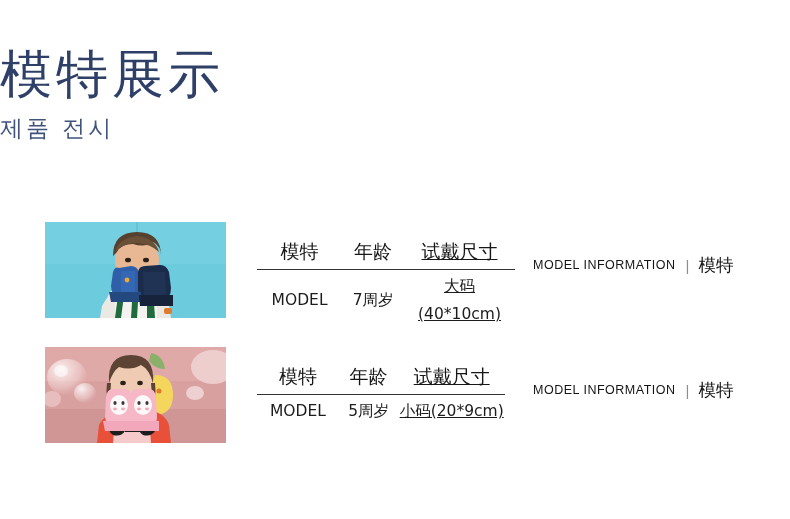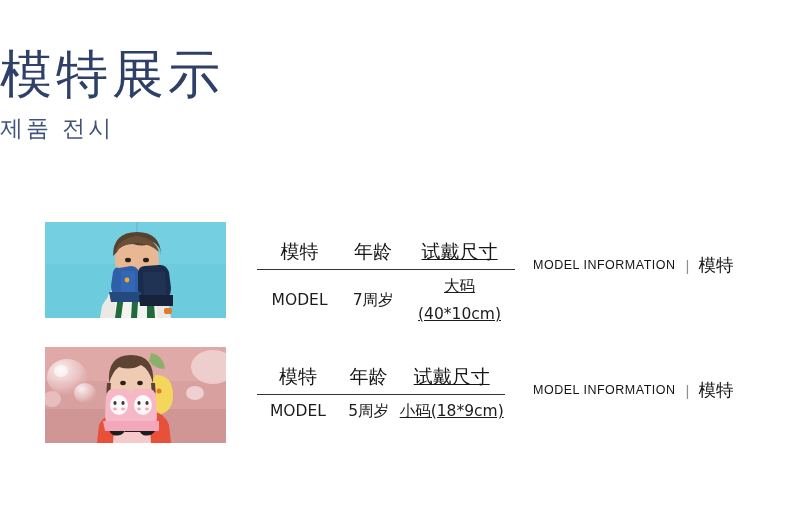--- a/index.html
+++ b/index.html
@@ -270,21 +270,21 @@
         <tr>
           <th class="col-name">模特</th>
           <th class="col-age">年龄</th>
           <th class="col-size">试戴尺寸</th>
         </tr>
       </thead>
       <tbody>
         <tr>
           <td class="col-name">MODEL</td>
           <td class="col-age">5周岁</td>
-          <td class="col-size">小码(18*9cm)</td>
+          <td class="col-size">小码(20*9cm)</td>
         </tr>
       </tbody>
     </table>
   </div>
 
   <div class="model-info">
     <span class="mi-en">MODEL INFORMATION</span>
     <span class="mi-sep">|</span>
     <span class="mi-cn">模特</span>
   </div>

